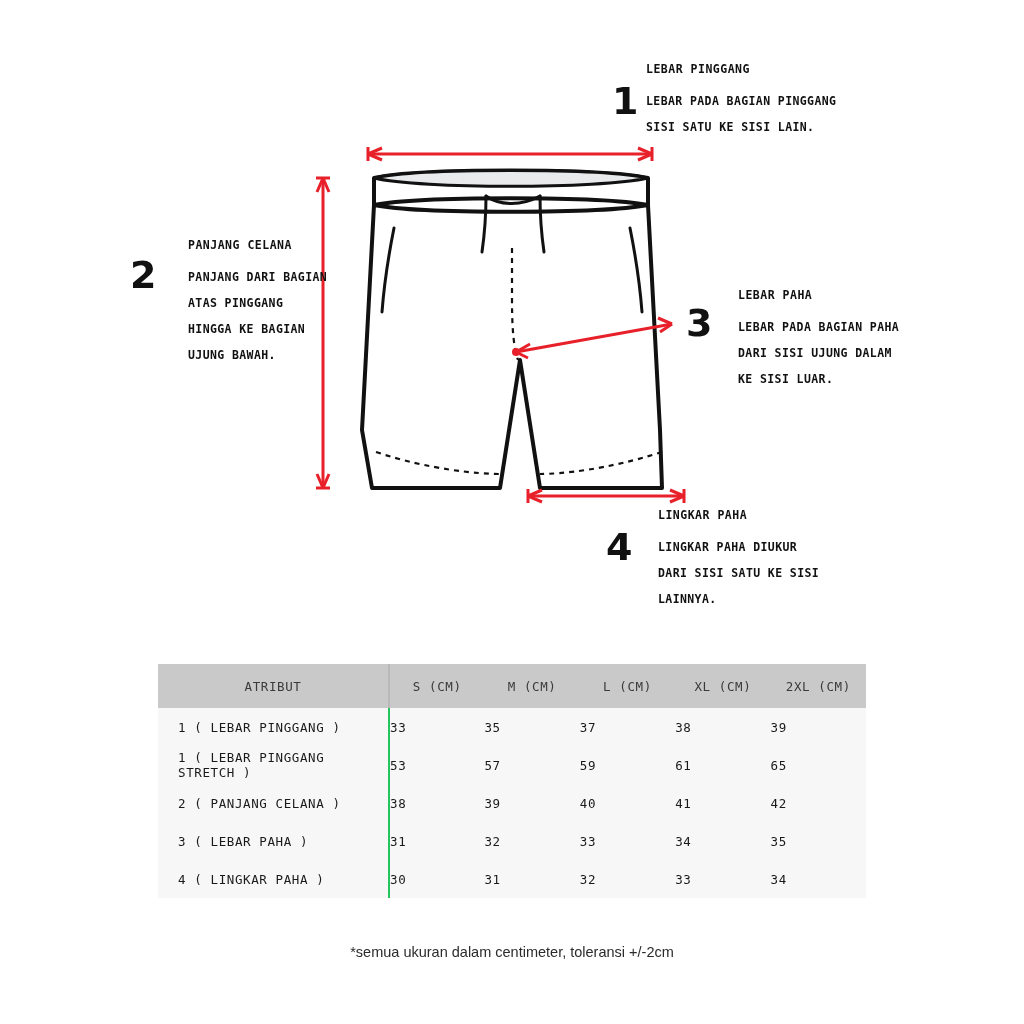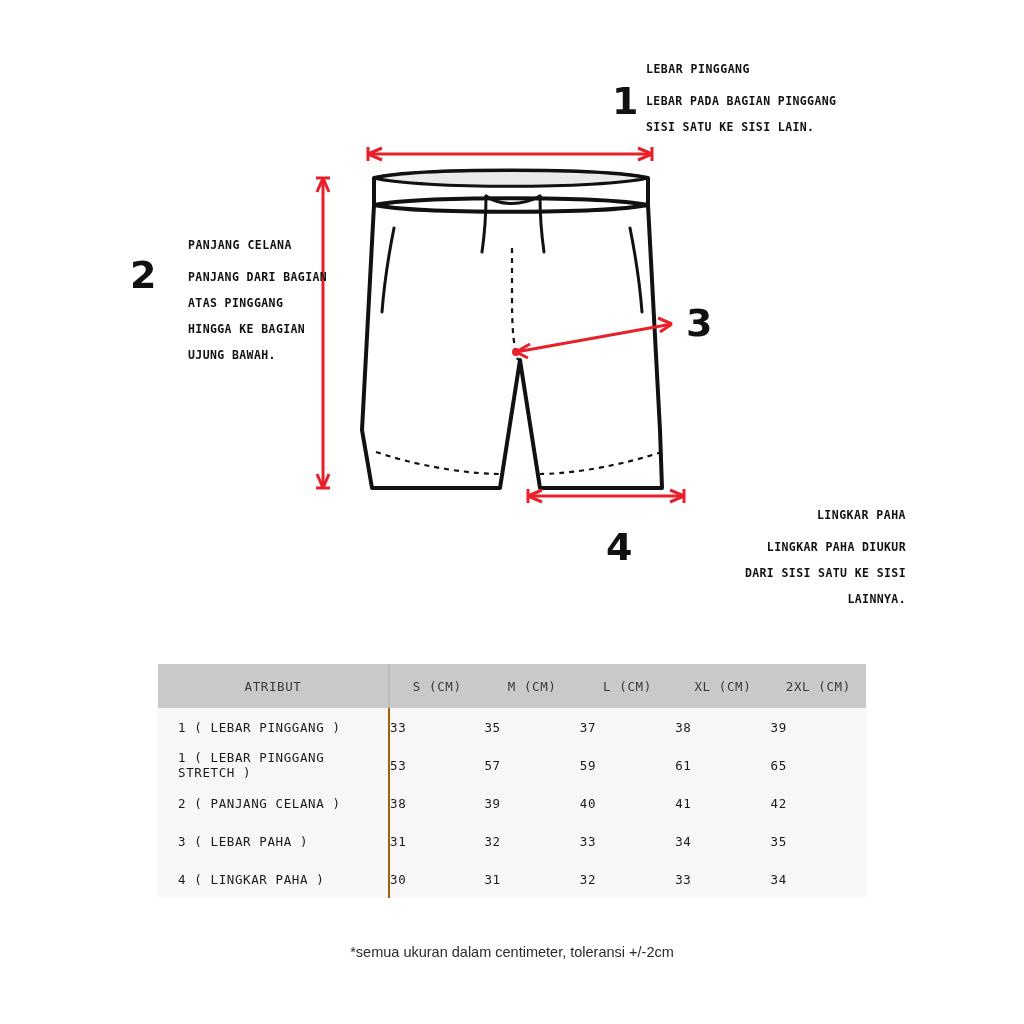--- a/index.html
+++ b/index.html
@@ -75,21 +75,21 @@
   #callout-2 .text { margin-left: 58px; }
 
   
   #callout-3 { left: 686px; top: 288px; width: 300px; }
   #callout-3 .num { left: 0px; top: 16px; }
   #callout-3 .text { margin-left: 52px; }
 
   
   #callout-4 { left: 606px; top: 508px; width: 300px; }
   #callout-4 .num { left: 0px; top: 20px; }
-  #callout-4 .text { margin-left: 52px; text-align: right; }
+  #callout-4 .text { margin-left: 52px; }
 
   
   .table-wrap {
     position: absolute;
     left: 158px;
     top: 664px;
     width: 708px;
   }
   table.size-table {
     border-collapse: collapse;
@@ -116,21 +116,21 @@
     text-align: center;
   }
   table.size-table tbody td {
     background: #f7f7f7;
     color: #1a1a1a;
     text-align: left;
   }
   table.size-table tbody td.attr-cell {
     text-align: left;
     padding-left: 20px;
-    border-right: 2px solid #a16207;
+    border-right: 2px solid #22c55e;
   }
   table.size-table thead th.attr-head {
     border-right: 2px solid #b9b9b9;
   }
   .footnote {
     position: absolute;
     left: 0;
     top: 944px;
     width: 1024px;
     text-align: center;
@@ -213,20 +213,26 @@
         <div class="title">PANJANG CELANA</div>
         <div class="desc">PANJANG DARI BAGIAN
 ATAS PINGGANG
 HINGGA KE BAGIAN
 UJUNG BAWAH.</div>
       </div>
     </div>
 
     <div class="callout" id="callout-3">
       <div class="num">3</div>
+      <div class="text">
+        <div class="title">LEBAR PAHA</div>
+        <div class="desc">LEBAR PADA BAGIAN PAHA
+DARI SISI UJUNG DALAM
+KE SISI LUAR.</div>
+      </div>
     </div>
 
     <div class="callout" id="callout-4">
       <div class="num">4</div>
       <div class="text">
         <div class="title">LINGKAR PAHA</div>
         <div class="desc">LINGKAR PAHA DIUKUR
 DARI SISI SATU KE SISI
 LAINNYA.</div>
       </div>

